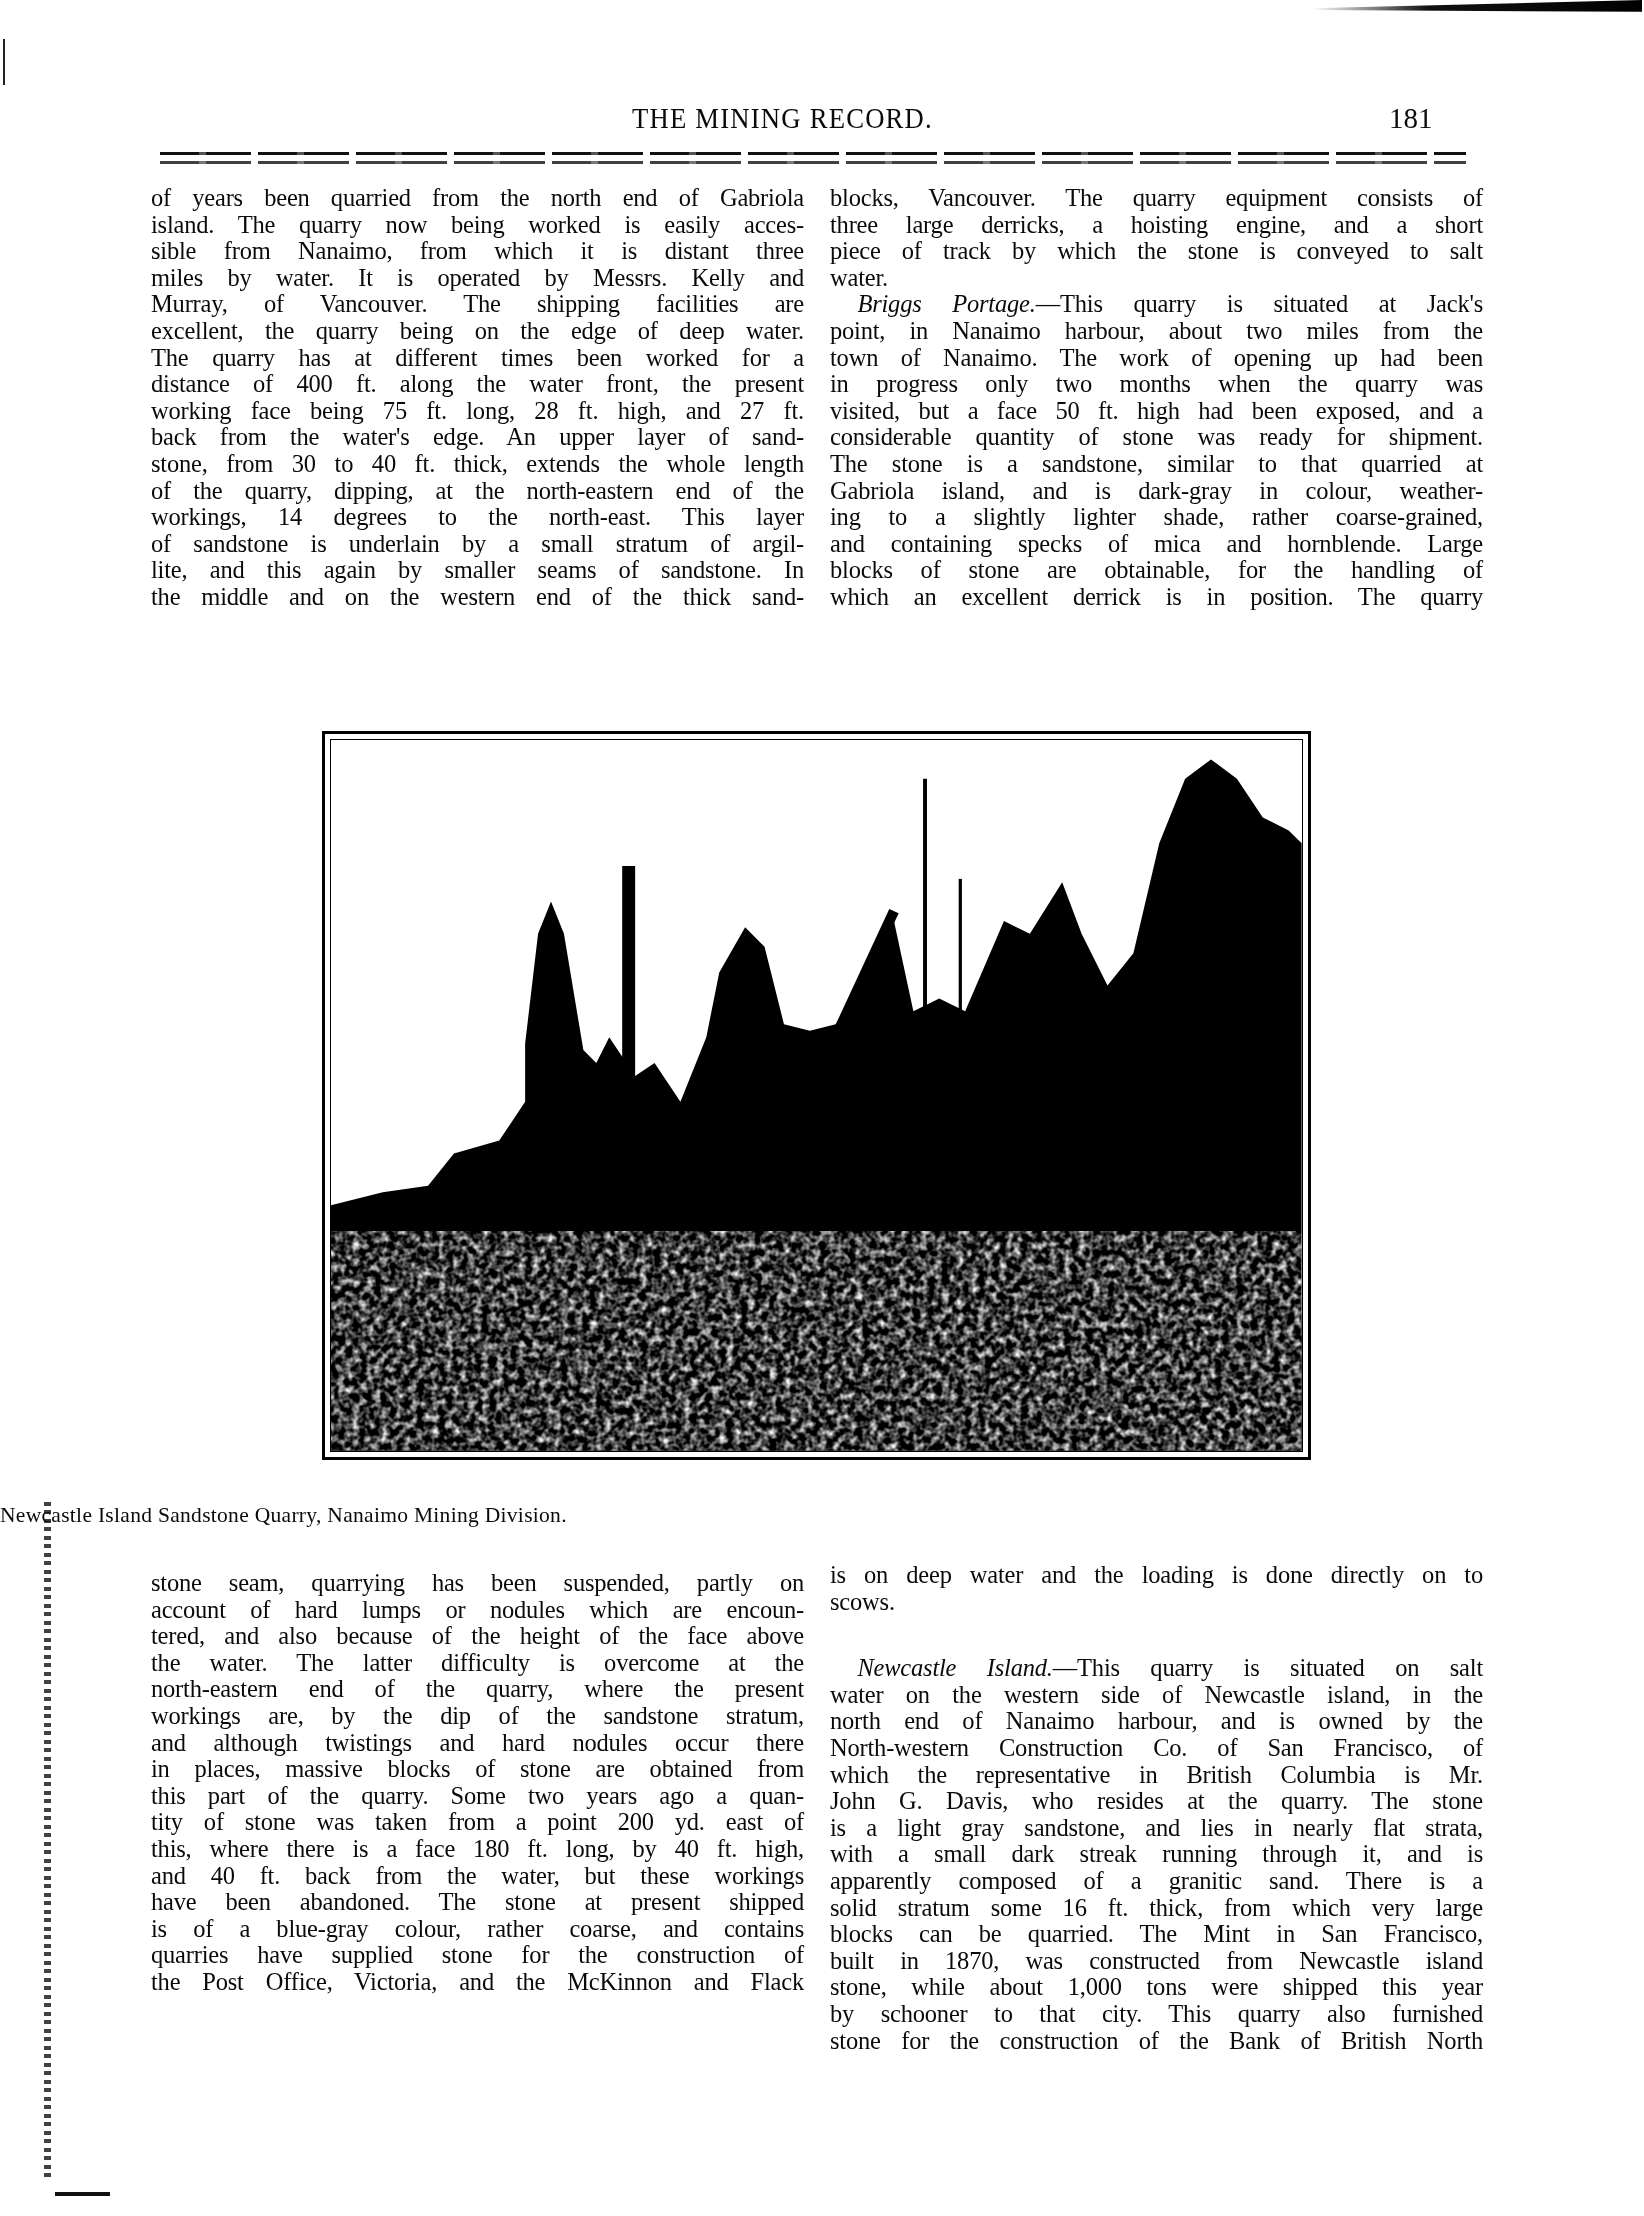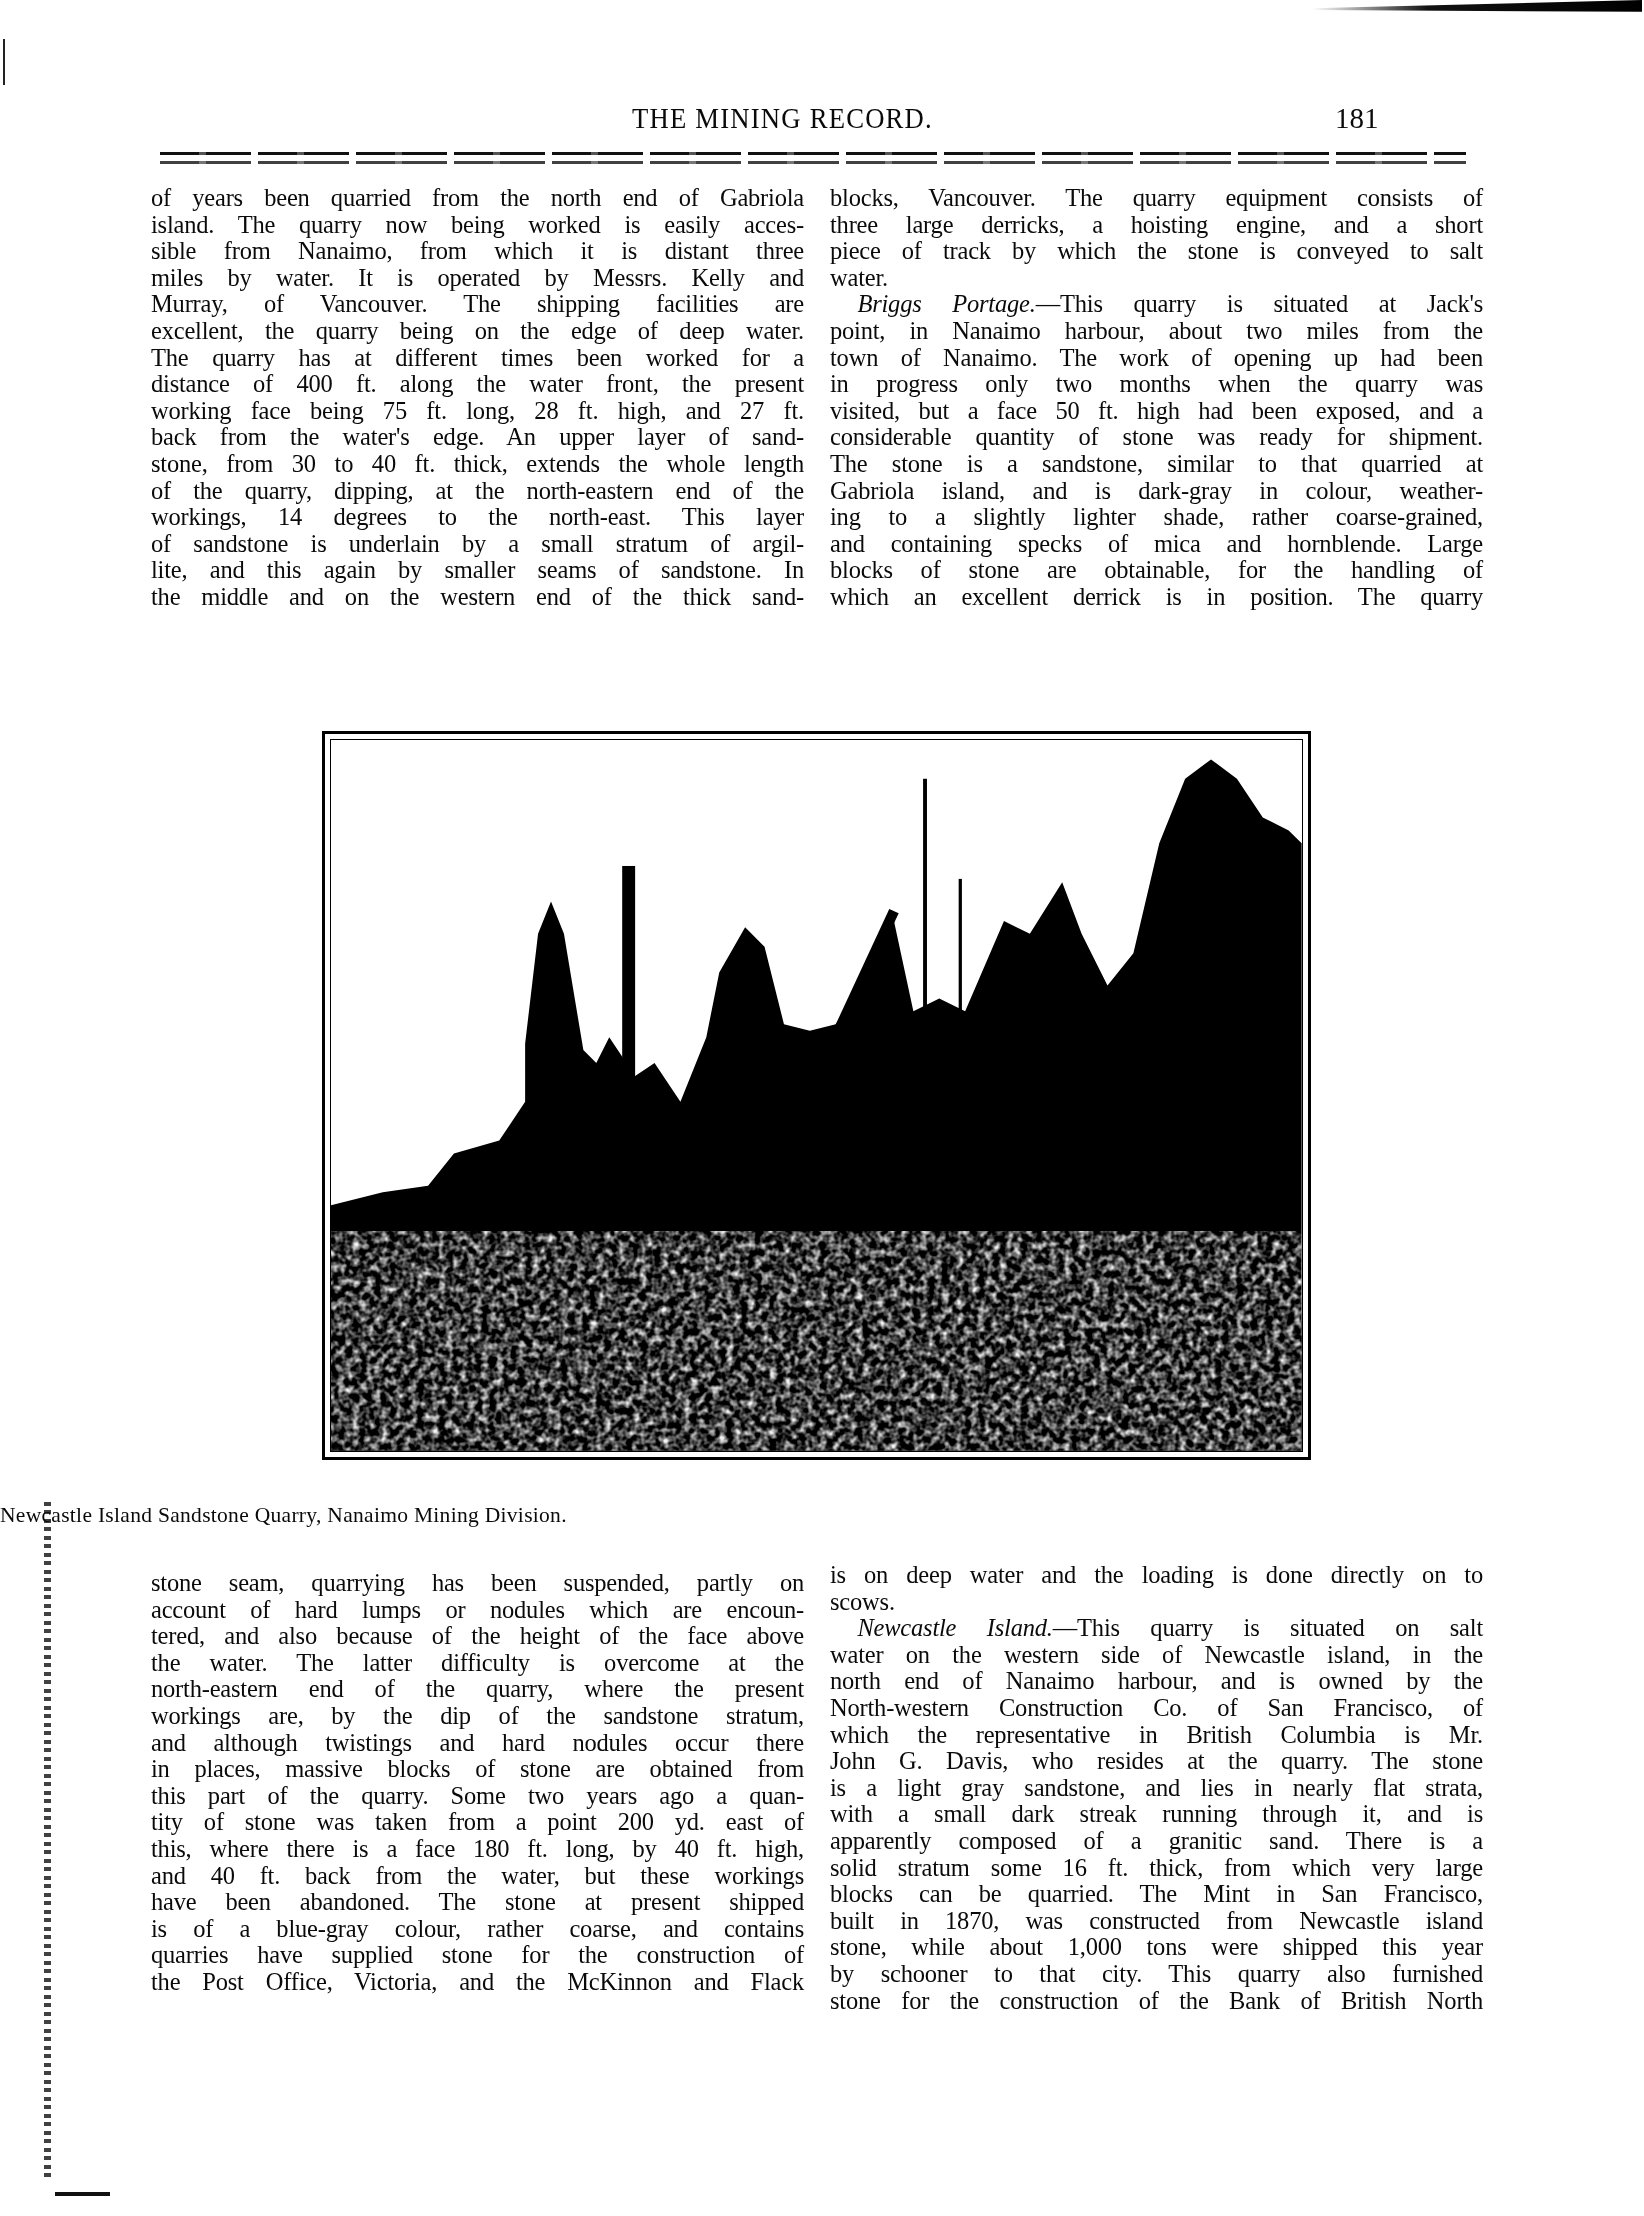--- a/index.html
+++ b/index.html
@@ -9,21 +9,21 @@
     background: linear-gradient(to right, rgba(0,0,0,0) 0%, #111 35%, #000 100%);
     clip-path: polygon(0 70%, 100% 0, 100% 100%, 0 85%); }
   .scan-mark-left { position: absolute; left: 2.6px; top: 39px; width: 2.6px; height: 46px; background: #222; }
   .edge-streak { position: absolute; left: 44px; top: 1502px; width: 6.5px; height: 679px;
     background: repeating-linear-gradient(to bottom, #111 0 3.9px, transparent 3.9px 8.5px); opacity: .8; }
   .edge-foot { position: absolute; left: 55px; top: 2192px; width: 55px; height: 3.9px; background: #111; }
 
   .running-head { position: absolute; top: 98px; left: 0; width: 1460px; height: 39px; }
   .journal-title { position: absolute; left: 632px; top: 3.9px; font-size: 29px; letter-spacing: 1.3px;
     transform: scaleX(0.92); transform-origin: left; white-space: nowrap; }
-  .page-number { position: absolute; left: 1335px; top: 3.9px; font-size: 29px; }
+  .page-number { position: absolute; left: 1389px; top: 3.9px; font-size: 29px; }
   .head-rule { position: absolute; left: 160px; width: 1306px; height: 2.6px;
     background: repeating-linear-gradient(to right, #111 0 39px, #555 39px 46px, #111 46px 91px, transparent 91px 98px); }
   .head-rule.r1 { top: 152px; }
   .head-rule.r2 { top: 161px; opacity: .8; }
 
   .column { position: absolute; font-size: 24.5px; line-height: 26.6px; text-align: justify;
     hyphens: manual; letter-spacing: -0.2px; }
   .col-tl { left: 151px; top: 185px; width: 653px; }
   .col-tr { left: 830px; top: 185px; width: 653px; }
   .col-bl { left: 151px; top: 1562px; width: 653px; margin-top: 8px; }
@@ -145,21 +145,21 @@
       <span class="line">quarries have supplied stone for the construction of</span>
       <span class="line">the Post Office, Victoria, and the McKinnon and Flack</span>
     </div>
 </div>
 
 <div class="column col-br">
   <div>
       <span class="line">is on deep water and the loading is done directly on to</span>
       <span class="line last">scows.</span>
     </div>
-  <span class="line" style="padding-left:27.4px;">
+  <span class="line" style="padding-left:27.4px;margin-top:40px;">
     <em class="run-in">Newcastle Island.</em><span>—This quarry is situated on salt</span>
   </span>
   <div>
       <span class="line">water on the western side of Newcastle island, in the</span>
       <span class="line">north end of Nanaimo harbour, and is owned by the</span>
       <span class="line">North-western Construction Co. of San Francisco, of</span>
       <span class="line">which the representative in British Columbia is Mr.</span>
       <span class="line">John G. Davis, who resides at the quarry.  The stone</span>
       <span class="line">is a light gray sandstone, and lies in nearly flat strata,</span>
       <span class="line">with a small dark streak running through it, and is</span>

